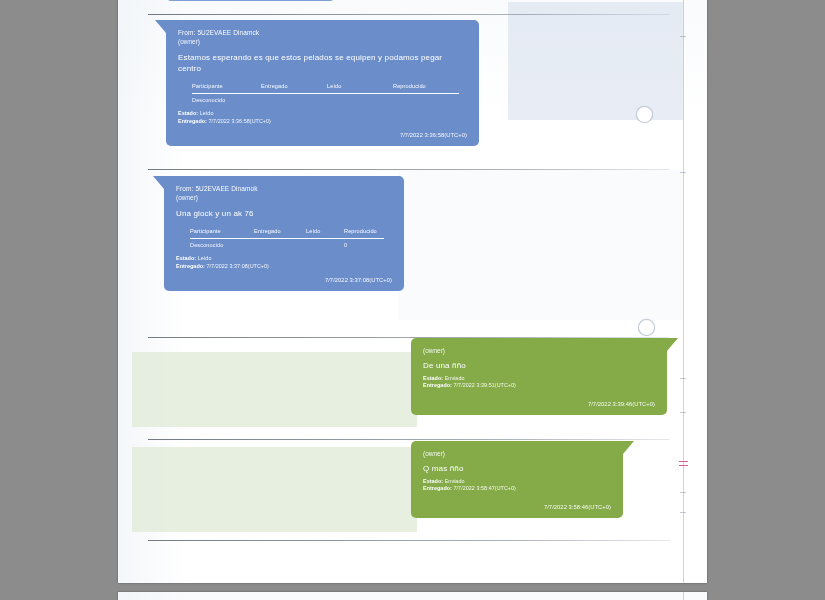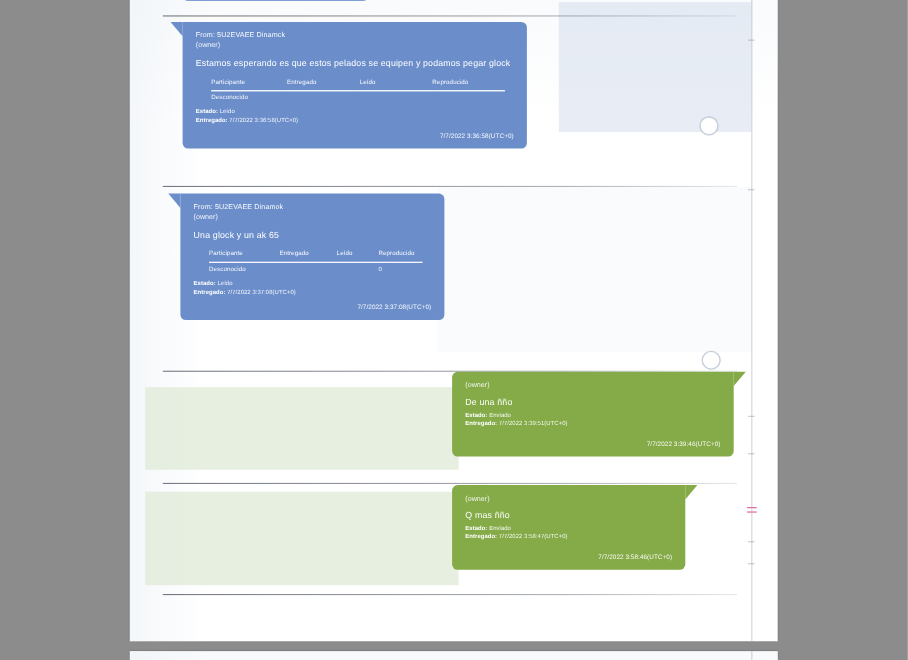--- a/index.html
+++ b/index.html
@@ -253,21 +253,21 @@
 
     <div class="separator" style="top:22px;"></div>
     <div class="separator" style="top:177px;"></div>
     <div class="separator" style="top:345px;"></div>
     <div class="separator" style="top:447px;"></div>
     <div class="separator" style="top:548px;"></div>
 
     <div class="bubble incoming" style="left:48px; top:28px; width:313px;">
       <div class="from-line">From: 5U2EVAEE Dinamck</div>
       <div class="owner-line">(owner)</div>
-      <div class="msg-body">Estamos esperando es que estos pelados se equipen y podamos pegar glock</div>
+      <div class="msg-body">Estamos esperando es que estos pelados se equipen y podamos pegar centro</div>
 
       <table class="ptable">
         <thead>
           <tr>
             <th>Participante</th>
             <th class="col-narrow">Entregado</th>
             <th class="col-narrow">Leído</th>
             <th class="col-narrow">Reproducido</th>
           </tr>
         </thead>
@@ -291,21 +291,21 @@
       </div>
 
       <div class="bubble-time">7/7/2022 3:36:58(UTC+0)</div>
     </div>
 
     <div class="avatar-circle" style="left:518px; top:114px;"></div>
 
     <div class="bubble incoming" style="left:46px; top:184px; width:240px;">
       <div class="from-line">From: 5U2EVAEE Dinamok</div>
       <div class="owner-line">(owner)</div>
-      <div class="msg-body">Una glock y un ak 65</div>
+      <div class="msg-body">Una glock y un ak 76</div>
 
       <table class="ptable">
         <thead>
           <tr>
             <th>Participante</th>
             <th style="width:48px;">Entregado</th>
             <th style="width:34px;">Leído</th>
             <th style="width:36px;">Reproducido</th>
           </tr>
         </thead>

